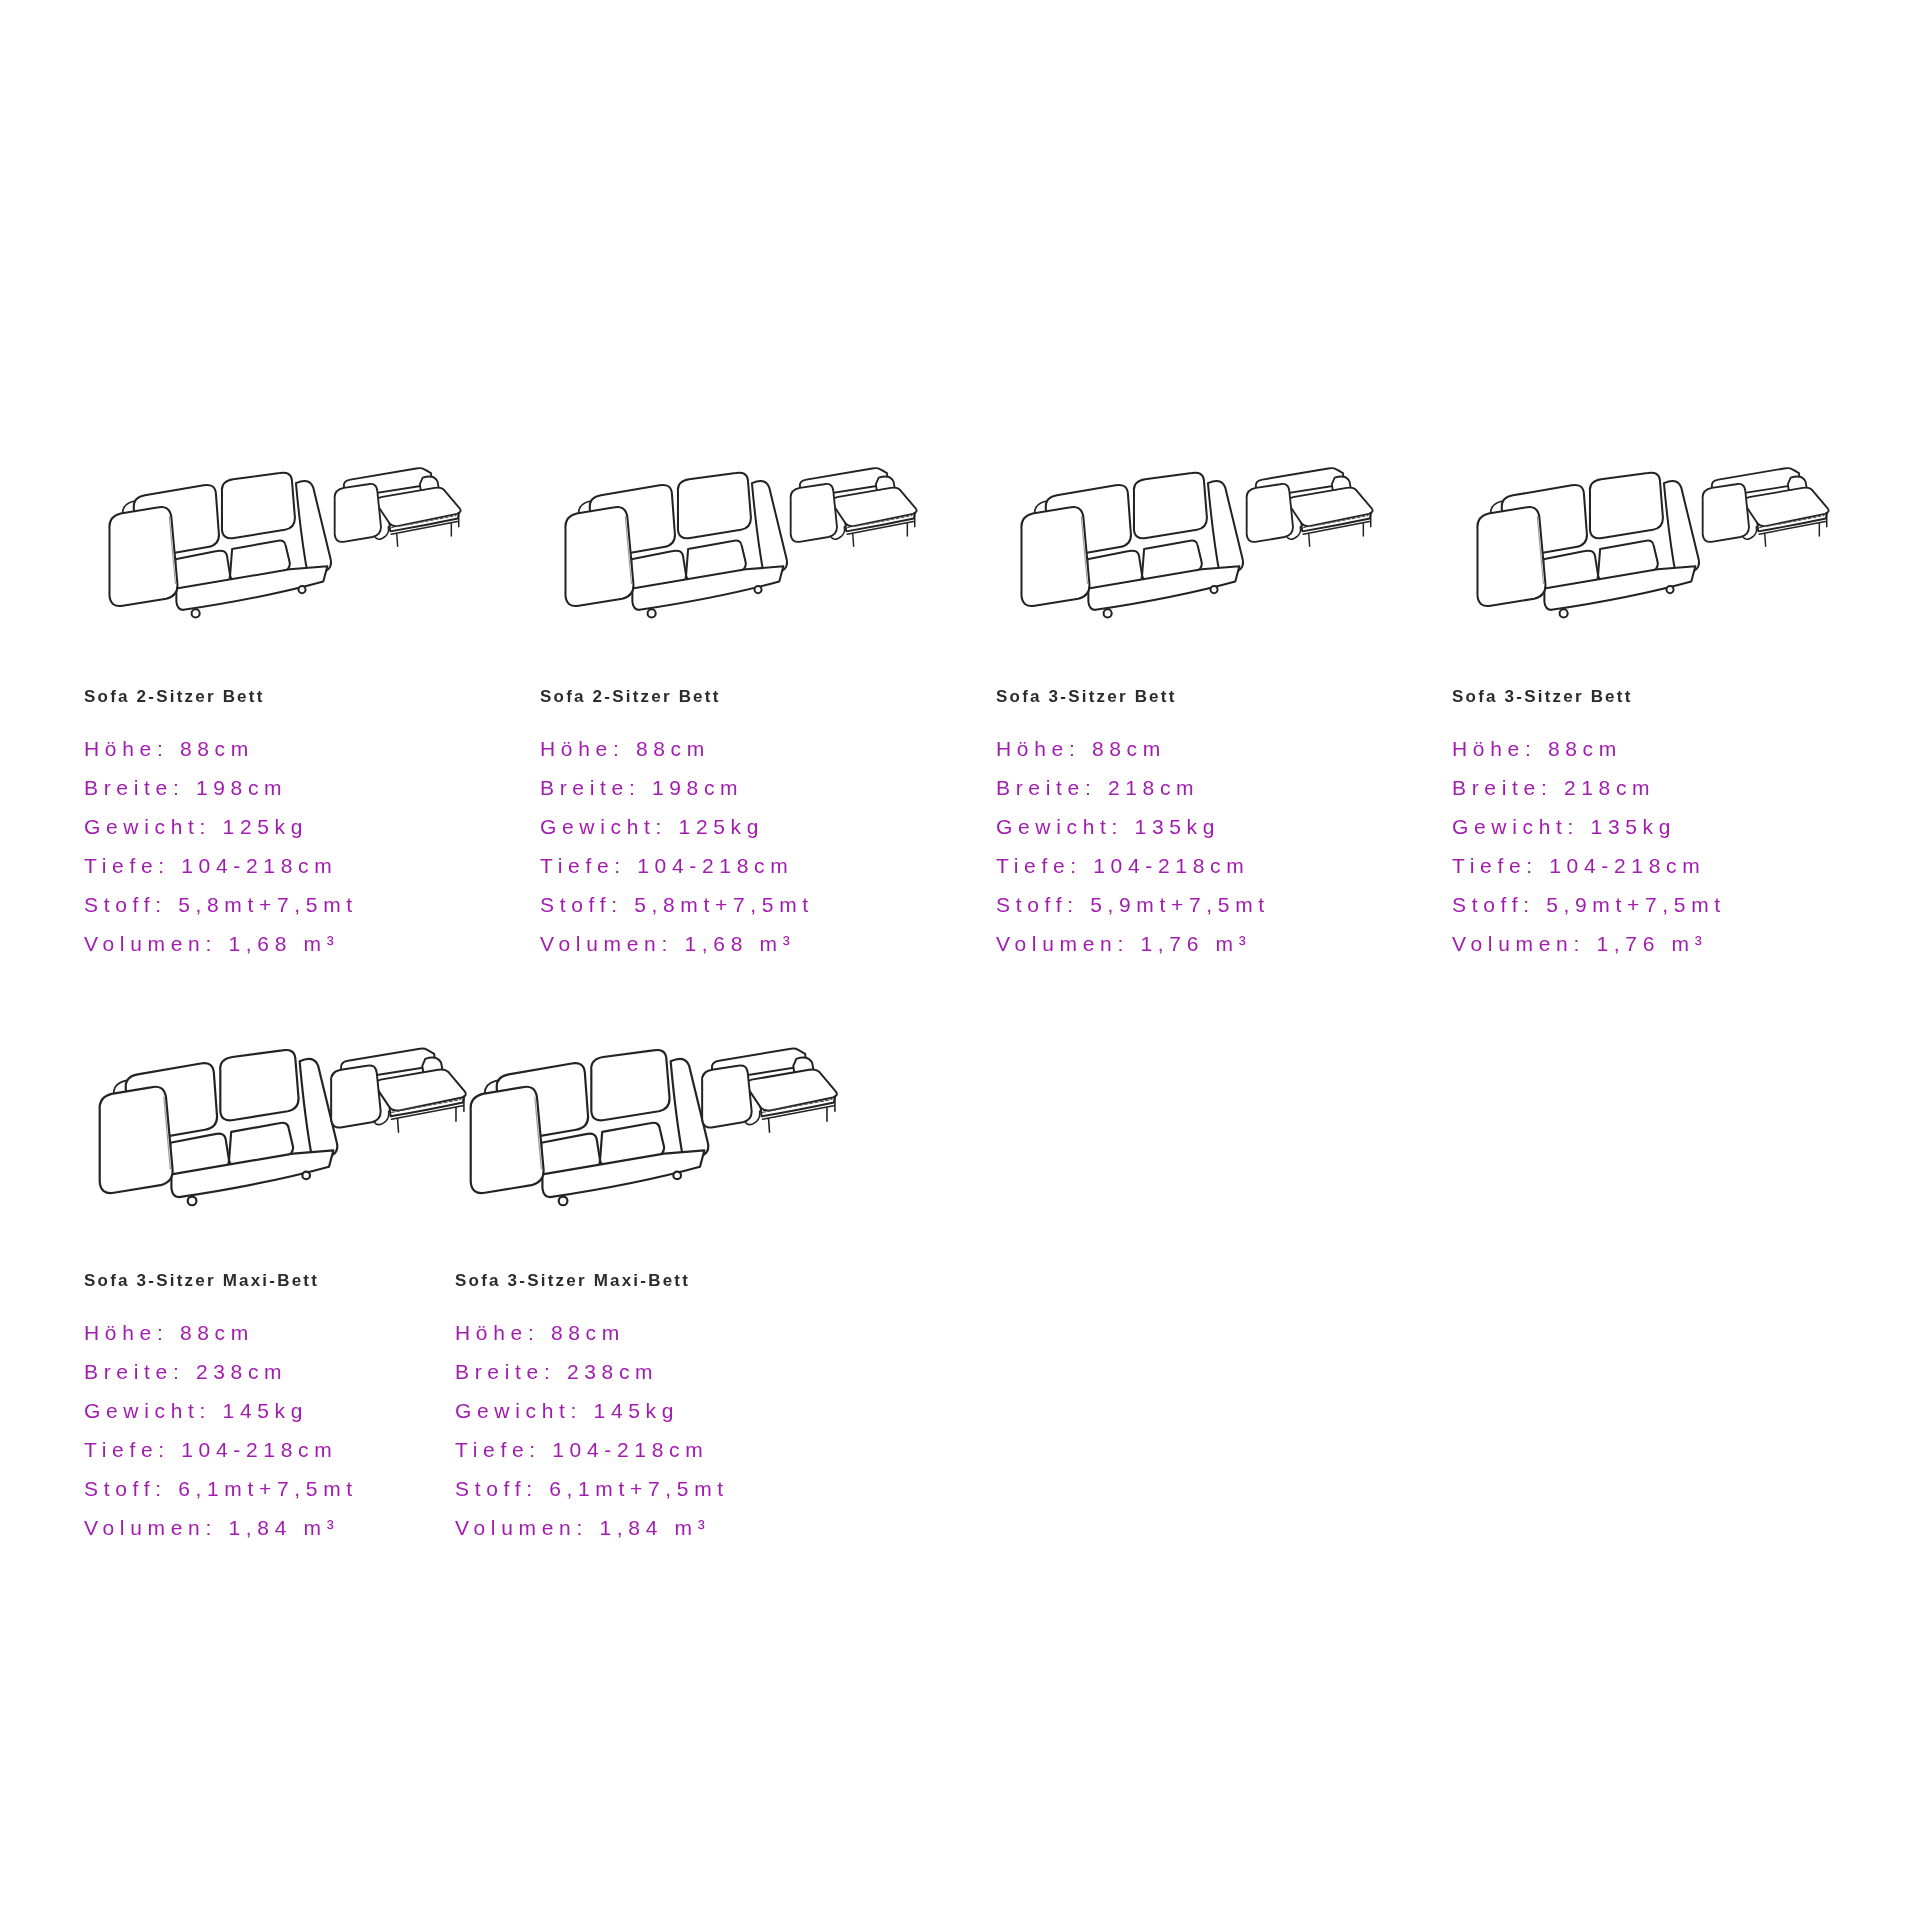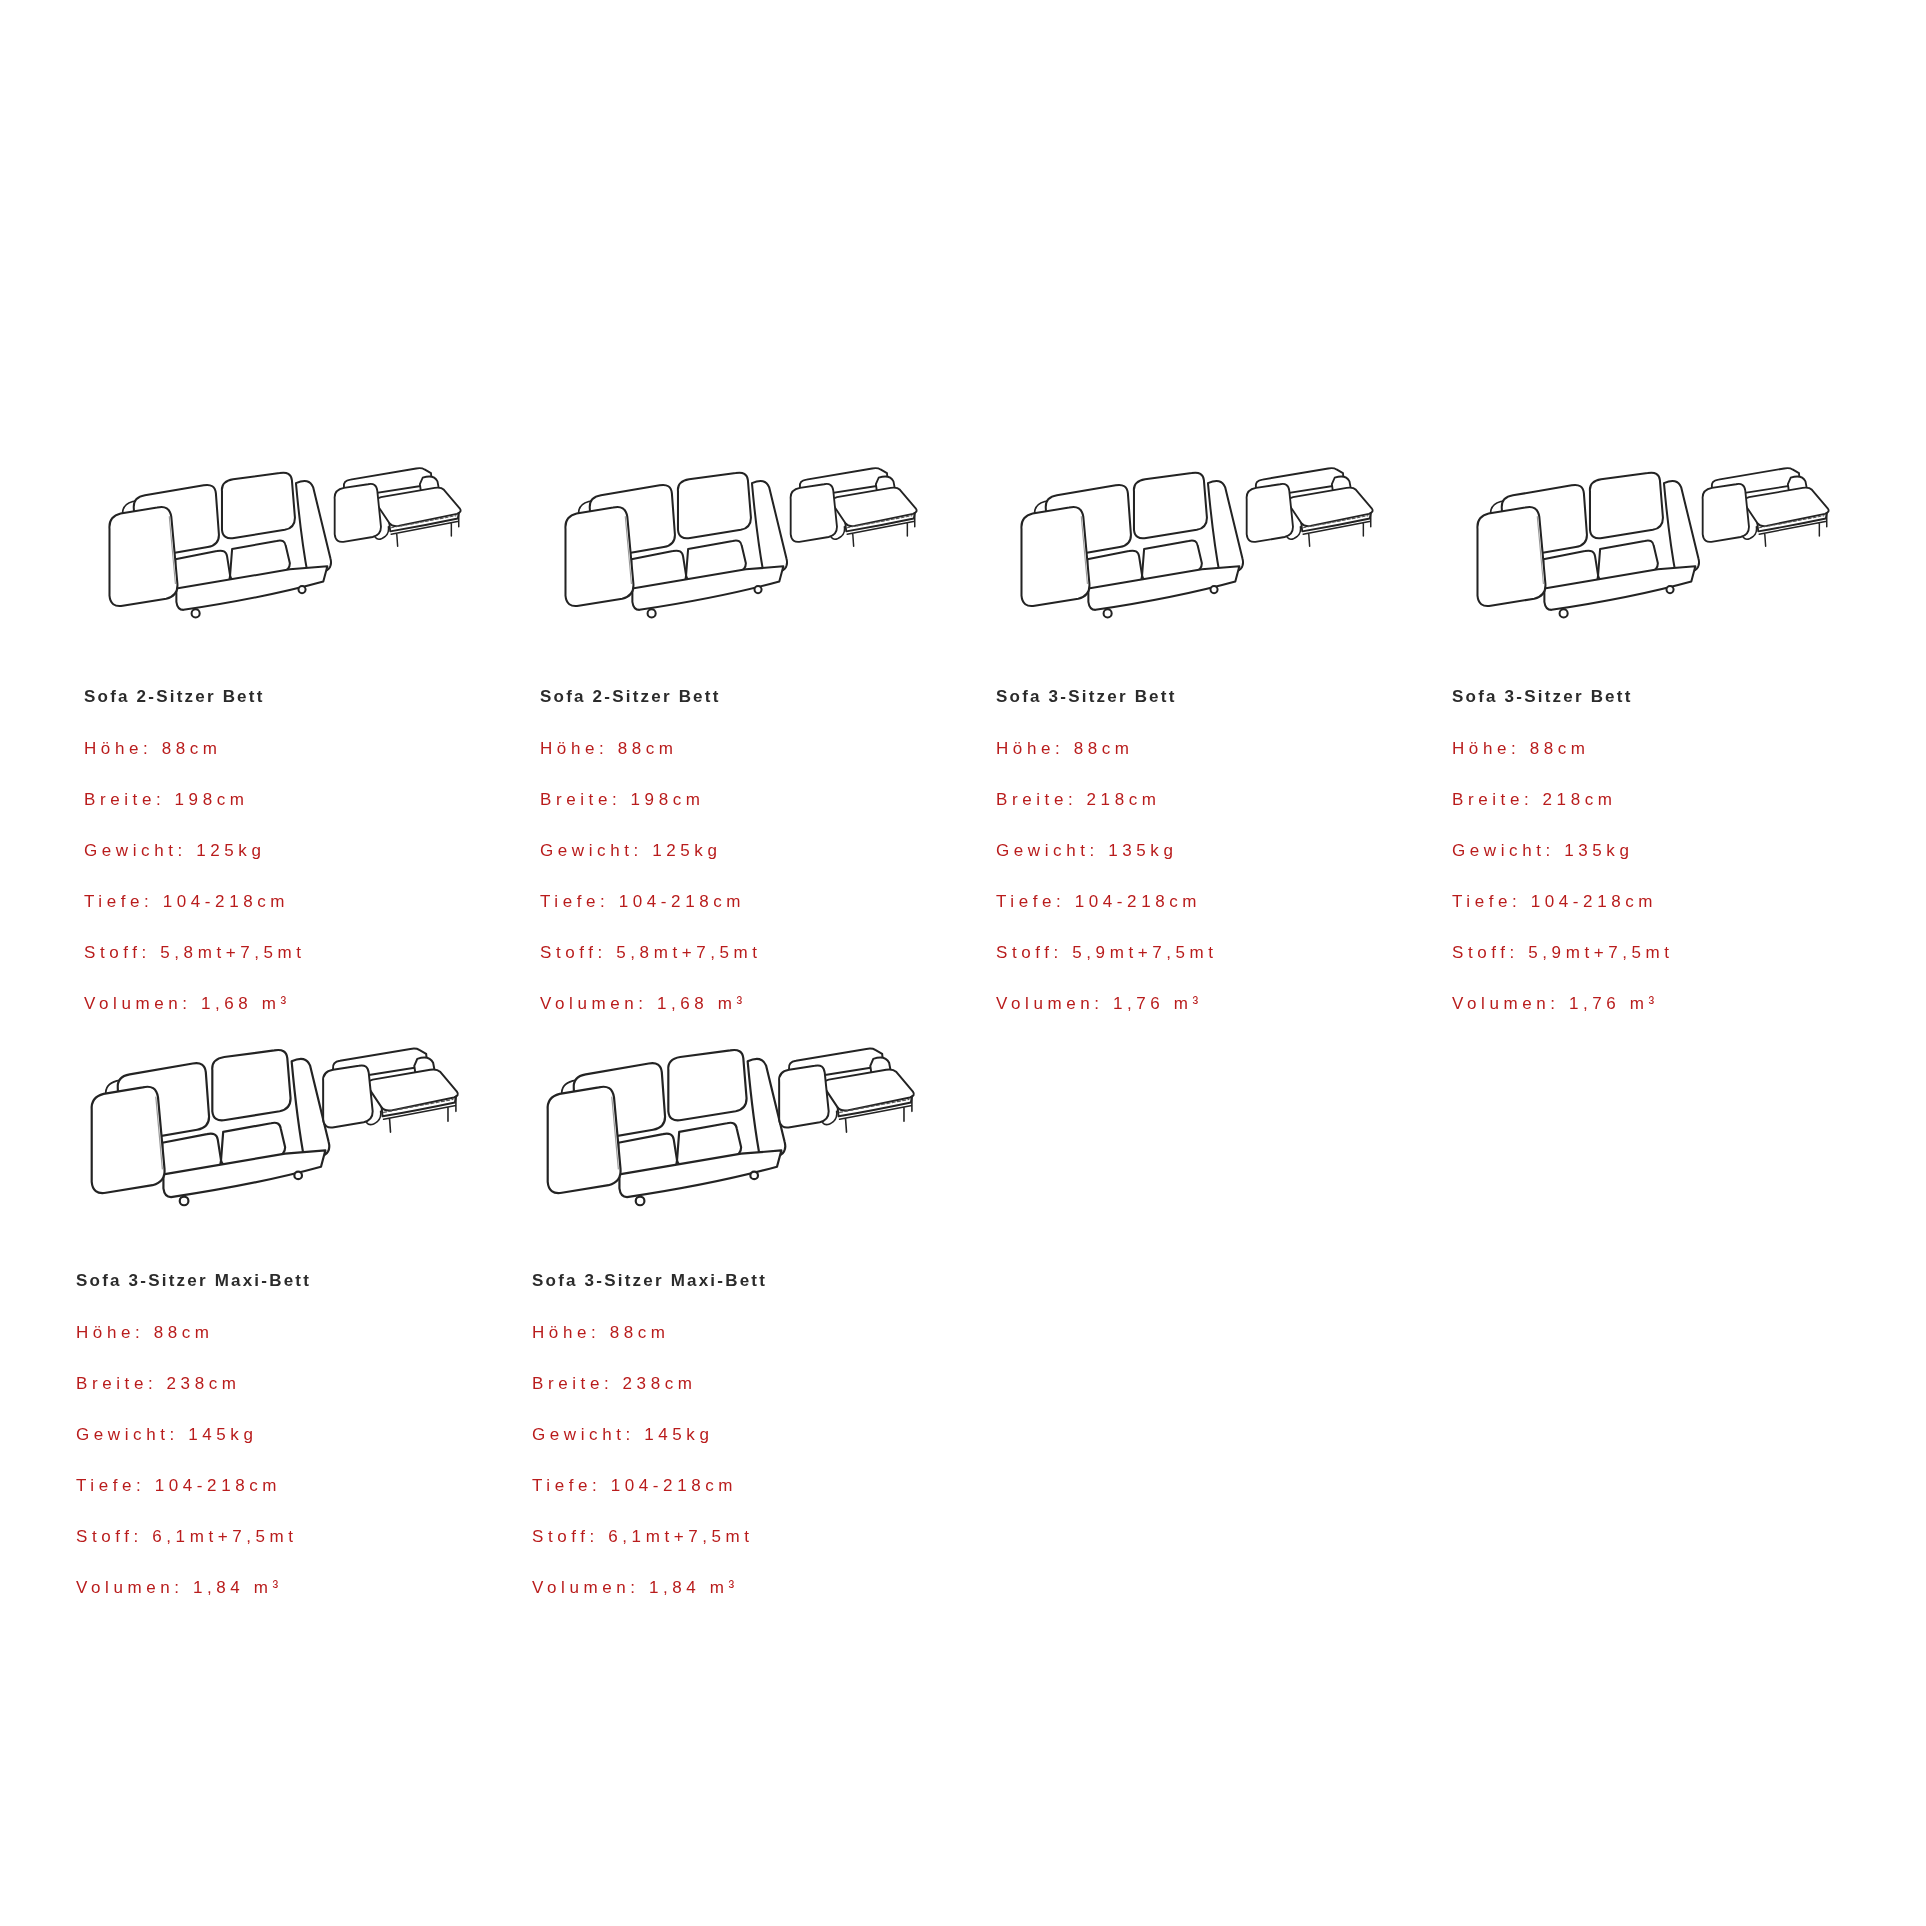--- a/index.html
+++ b/index.html
@@ -5,45 +5,44 @@
   html,body { margin:0; padding:0; background:#ffffff; }
   .page {
     position:relative;
     width:1927px; height:1927px;
     background:#ffffff;
     font-family:"Liberation Sans", sans-serif;
     overflow:hidden;
   }
   .row { position:absolute; display:grid; }
   .row1 { left:84px; top:460px;  grid-template-columns:repeat(4,371px); column-gap:85px; }
-  .row2 { left:76px; top:1044px; grid-template-columns:repeat(2,371px); column-gap:85px; }
+  .row2 { left:84px; top:1044px; grid-template-columns:repeat(2,371px); }
 
   .item { position:relative; }
   .art  { position:relative; height:158px; }
   .art svg { position:absolute; overflow:visible; }
   svg.sofa { left:18px;  bottom:-2px; width:244px; height:152px; }
   svg.bed  { left:246px; top:2px;     width:139px; height:100px; }
   .wide svg.sofa { left:8px;   bottom:-6px; width:261px; height:163px; }
   .wide svg.bed  { left:242px; top:-2px;    width:149px; height:107px; }
 
   .title {
     margin:69px 0 0 0;
     font-size:17px; font-weight:bold;
     letter-spacing:0.13em;
     color:#2b2b2b;
     white-space:nowrap;
   }
   .specs { margin-top:22px; }
   .spec {
-    font-size:17px;
+    font-size:21px;
     letter-spacing:0.27em;
     line-height:39px;
-    color:#b91c1c;
+    color:#a21caf;
     white-space:nowrap;
-    margin-top:12px;
   }
 </style>
 </head>
 <body>
 
 <svg width="0" height="0" style="position:absolute" aria-hidden="true">
   <defs>
     <g id="sofa-art" fill="#ffffff" stroke="#232323" stroke-width="2" stroke-linejoin="round" stroke-linecap="round">
 
       <path d="M22,58 L20,46 Q19,36 30,33 L103,20" fill="none" stroke-width="1.6"></path>

